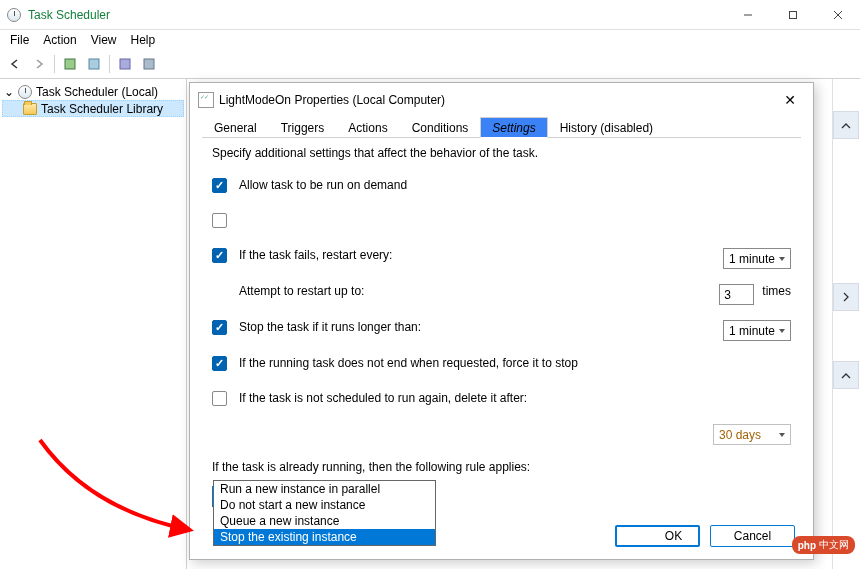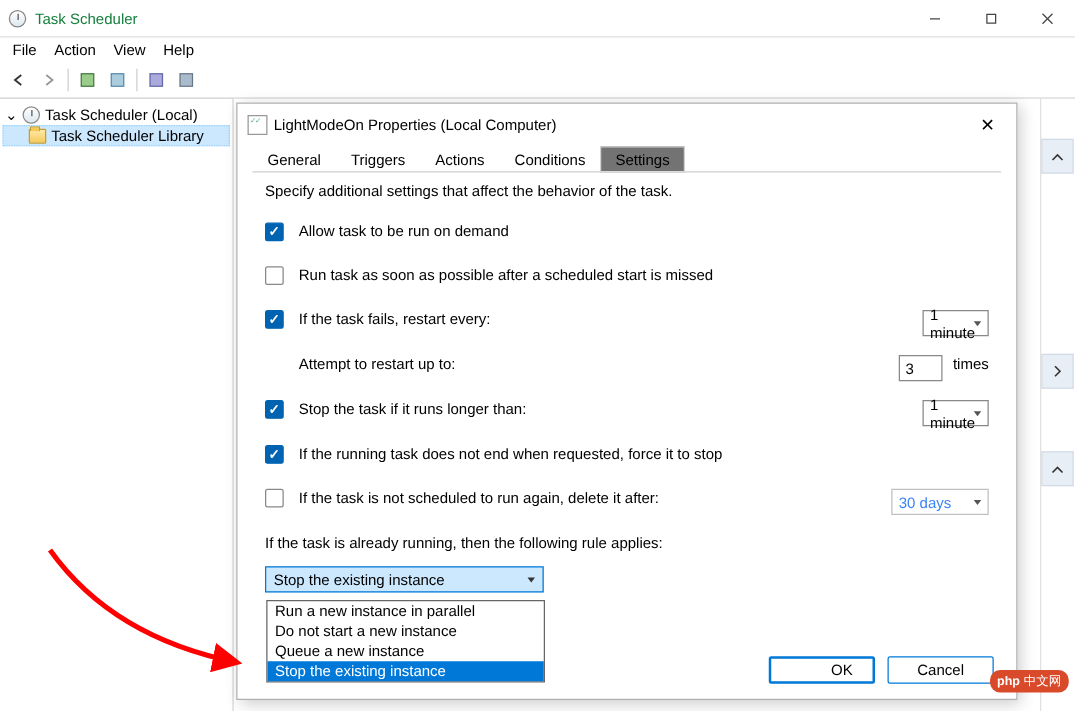--- a/index.html
+++ b/index.html
@@ -42,33 +42,33 @@
     
     .dialog { position: absolute; left: 189px; top: 82px; width: 625px; height: 478px; background: #fff; border: 1px solid #b0b0b0; box-shadow: 3px 3px 12px rgba(0,0,0,0.2); }
     .dlg-titlebar { height: 33px; display: flex; align-items: center; padding: 0 8px; }
     .dlg-title { flex: 1; font-size: 12px; margin-left: 5px; }
     .dlg-close { width: 30px; height: 28px; display: flex; align-items: center; justify-content: center; font-size: 14px; }
     .props-icon { width: 16px; height: 16px; background: #fff; border: 1px solid #999; position: relative; }
     .props-icon::after { content: '✓✓'; font-size: 6px; color: #5a8; position: absolute; top: 1px; left: 1px; letter-spacing: -1px; line-height: 6px; }
 
     .tabs { display: flex; border-bottom: 1px solid #d0d0d0; margin: 0 12px; height: 22px; }
     .tab { padding: 3px 11px 13px 11px; font-size: 12px; border: 1px solid transparent; border-bottom: none; position: relative; top: 1px; }
-    .tab.active { border-color: #d0d0d0; background: #737373; border-bottom: 1px solid #fff; }
+    .tab.active { border-color: #d0d0d0; background: #3b82f6; border-bottom: 1px solid #fff; font-style: italic; }
 
     .tab-content { padding: 8px 22px; }
     .desc { font-size: 12px; margin-bottom: 18px; }
     .setting-row { display: flex; min-height: 20px; margin-bottom: 15px; }
     .chk { width: 15px; height: 15px; border: 1px solid #888; border-radius: 2px; margin-right: 12px; display: flex; align-items: center; justify-content: center; flex-shrink: 0; }
     .chk.checked { background: #0063b1; border-color: #0063b1; color: #fff; font-size: 11px; font-weight: bold; }
     .chk.checked::after { content: '✓'; }
     .setting-label { font-size: 12px; flex: 1; }
     .setting-label.indented { margin-left: 27px; }
-    .combo { width: 53px; height: 21px; border: 1px solid #888; display: flex; align-items: center; padding: 0 5px; position: relative; font-size: 12px; background: #fff; }
+    .combo { width: 68px; height: 21px; border: 1px solid #888; display: flex; align-items: center; padding: 0 5px; position: relative; font-size: 12px; background: #fff; }
     .combo::after { content: ''; position: absolute; right: 5px; top: 8px; border-left: 3px solid transparent; border-right: 3px solid transparent; border-top: 4px solid #555; }
-    .combo.disabled { color: #3b82f6; border-color: #c0c0c0; }
+    .combo.disabled { color: #a16207; border-color: #c0c0c0; margin-top: 33px; }
     .num-input { width: 35px; height: 21px; border: 1px solid #888; background: #fff; padding: 0 4px; font-size: 12px; margin-right: 8px; }
     .times-label { font-size: 12px; }
 
     .rule-combo { margin-top: 6px; width: 223px; height: 21px; border: 1px solid #0078d7; background: #cce8ff; display: flex; align-items: center; padding: 0 6px; position: relative; font-size: 12px; }
     .rule-combo::after { content: ''; position: absolute; right: 6px; top: 8px; border-left: 3px solid transparent; border-right: 3px solid transparent; border-top: 4px solid #333; }
     .dropdown-list { position: absolute; top: 397px; left: 23px; width: 223px; border: 1px solid #666; background: #fff; z-index: 10; }
     .dropdown-item { padding: 1px 6px; font-size: 12px; }
     .dropdown-item.selected { background: #0078d7; color: #fff; }
 
     .dlg-buttons { position: absolute; bottom: 12px; right: 18px; display: flex; gap: 10px; }
@@ -194,33 +194,33 @@
     <span class="dlg-title">LightModeOn Properties (Local Computer)</span>
     <div class="dlg-close">✕</div>
   </div>
 
   <div class="tabs">
     <div class="tab">General</div>
     <div class="tab">Triggers</div>
     <div class="tab">Actions</div>
     <div class="tab">Conditions</div>
     <div class="tab active">Settings</div>
+    <div class="tab">History (disabled)</div>
   </div>
 
   <div class="tab-content">
     <div class="desc">Specify additional settings that affect the behavior of the task.</div>
 
     <div class="setting-row">
       <span class="chk checked"></span>
       <span class="setting-label">Allow task to be run on demand</span>
     </div>
 
     <div class="setting-row">
       <span class="chk"></span>
-      <span class="setting-label">Run task as soon as possible after a scheduled start is missed</span>
     </div>
 
     <div class="setting-row">
       <span class="chk checked"></span>
       <span class="setting-label">If the task fails, restart every:</span>
       <span class="combo" style="margin-left: 50px;">1 minute</span>
     </div>
 
     <div class="setting-row">
       <span class="setting-label indented">Attempt to restart up to:</span>

